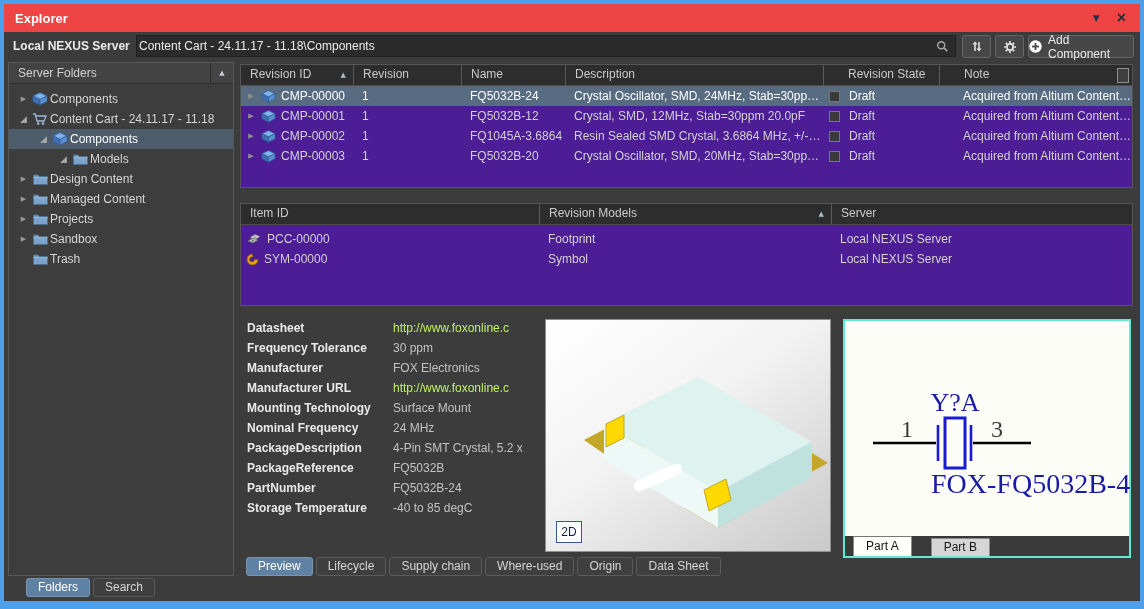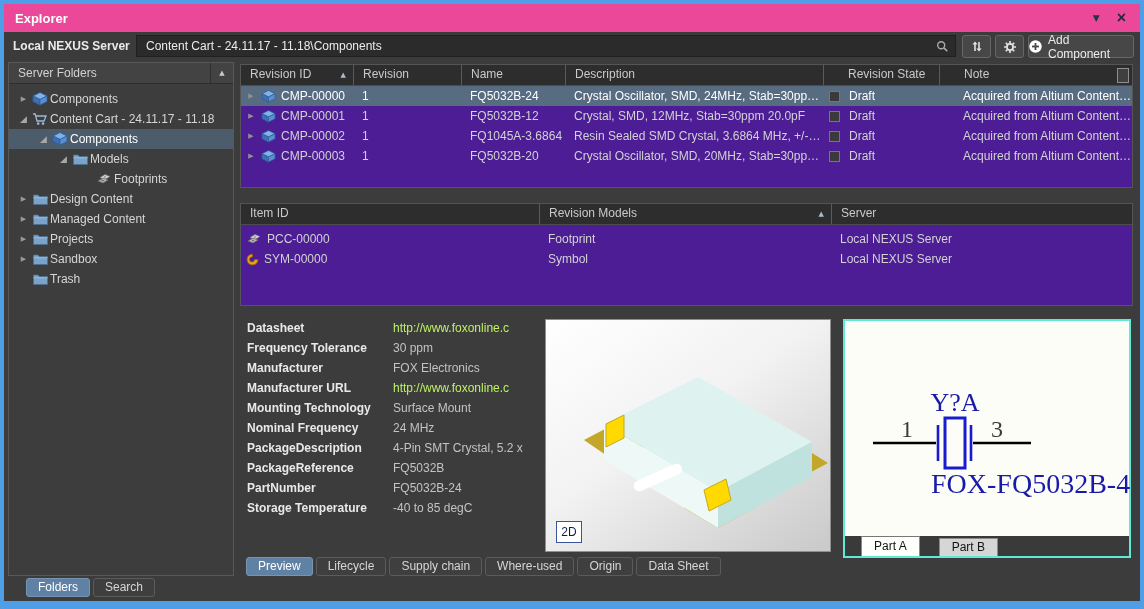--- a/index.html
+++ b/index.html
@@ -1,29 +1,29 @@
 <!DOCTYPE html>
 <html><head>
 <meta charset="utf-8">
 <style>
   html,body{margin:0;padding:0;background:#222;font-family:"Liberation Sans",sans-serif;}
   .win{position:relative;width:1144px;height:609px;background:#4f9fe8;overflow:hidden;}
 
   
-  .titlebar{position:absolute;left:4px;top:4px;width:1136px;height:28px;background:#ec4899;display:flex;align-items:center;}
+  .titlebar{position:absolute;left:4px;top:4px;width:1136px;height:28px;background:#ef4444;display:flex;align-items:center;}
   .title{color:#fff;font-weight:bold;font-size:13px;padding-left:11px;}
   .tb-right{margin-left:auto;display:flex;align-items:center;gap:17px;padding-right:14px;}
   .tb-caret{font-size:9px;color:#22344a;font-family:"DejaVu Sans",sans-serif;cursor:default;}
   .tb-close{font-size:16px;font-weight:bold;color:#1e2c3c;line-height:14px;cursor:default;}
 
   
   .toolbar{position:absolute;left:4px;top:32px;width:1136px;height:28px;background:#3b3b3b;}
   .server-sel{position:absolute;left:9px;top:0;height:28px;display:flex;align-items:center;gap:7px;color:#eaeaea;font-size:12px;font-weight:bold;}
   .sel-caret{font-size:8px;color:#bdbdbd;font-family:"DejaVu Sans",sans-serif;font-weight:normal;}
-  .crumb{position:absolute;left:132px;top:3px;width:820px;height:22px;box-sizing:border-box;background:#2b2b2b;border:1px solid #202020;display:flex;align-items:center;color:#ececec;font-size:12px;padding:0 6px 0 9px;}
+  .crumb{position:absolute;left:132px;top:3px;width:820px;height:22px;box-sizing:border-box;background:#2b2b2b;border:1px solid #202020;display:flex;align-items:center;color:#ececec;font-size:12px;padding:0 6px 0 2px;}
   .crumb-text{flex:1;white-space:nowrap;overflow:hidden;}
   .tbtn{position:absolute;top:3px;height:23px;box-sizing:border-box;background:#474747;border:1px solid #666;border-radius:3px;display:flex;align-items:center;justify-content:center;color:#ececec;font-size:12px;}
   .tbtn-sync{left:958px;width:29px;}
   .tbtn-gear{left:991px;width:29px;}
   .tbtn-add{left:1024px;width:106px;gap:6px;}
 
   
   .main{position:absolute;left:4px;top:60px;width:1136px;height:541px;background:#3c3c3c;}
 
   
@@ -199,33 +199,20 @@
           <span class="arrow exp">◢</span>
           <span class="ticon">
               <svg width="15" height="12" viewBox="0 0 15 12">
                 <path d="M0.5 2 H5 L6.5 3.5 H14.5 V11.5 H0.5 Z" fill="#7ba3c9" stroke="#49708f" stroke-width="0.8"></path>
                 <path d="M0.5 4.8 H14.5" stroke="#9dc0de" stroke-width="0.9"></path>
               </svg>
             </span>
           <span>Models</span>
         </div>
 
-        <div class="titem" style="padding-left:72px">
-          <span class="arrow"></span>
-          <span class="ticon">
-              <svg width="16" height="12" viewBox="0 0 16 12">
-                <polygon points="4,4.5 9,1.5 14,3.5 9,6.5" fill="#d6d6d6" stroke="#777" stroke-width="0.7"></polygon>
-                <polygon points="2,8 7,5 12,7 7,10" fill="#b3b3b3" stroke="#6a6a6a" stroke-width="0.7"></polygon>
-                <circle cx="7" cy="7.5" r="0.7" fill="#4c4c4c"></circle>
-                <circle cx="9" cy="3.9" r="0.7" fill="#4c4c4c"></circle>
-                <circle cx="5.5" cy="7" r="0.6" fill="#4c4c4c"></circle>
-              </svg>
-            </span>
-          <span>Footprints</span>
-        </div>
 
 
         <div class="titem" style="padding-left:8px">
           <span class="arrow">▶</span>
           <span class="ticon">
               <svg width="15" height="12" viewBox="0 0 15 12">
                 <path d="M0.5 2 H5 L6.5 3.5 H14.5 V11.5 H0.5 Z" fill="#7ba3c9" stroke="#49708f" stroke-width="0.8"></path>
                 <path d="M0.5 4.8 H14.5" stroke="#9dc0de" stroke-width="0.9"></path>
               </svg>
             </span>
@@ -492,21 +479,21 @@
           <g>
             <line x1="28" y1="122" x2="91" y2="122" stroke="#000" stroke-width="2.4"></line>
             <line x1="128" y1="122" x2="186" y2="122" stroke="#000" stroke-width="2.4"></line>
             <line x1="93" y1="104" x2="93" y2="140" stroke="#1a1ad0" stroke-width="2.6"></line>
             <line x1="126" y1="104" x2="126" y2="140" stroke="#1a1ad0" stroke-width="2.6"></line>
             <rect x="100" y="97" width="20" height="50" fill="none" stroke="#1a1ad0" stroke-width="3"></rect>
           </g>
         </svg>
       </div>
       <div class="part-tabs">
-        <div class="ptab active" style="margin-left:16px">Part A</div>
+        <div class="ptab active" style="margin-left:8px">Part A</div>
         <div class="ptab" style="margin-left:19px">Part B</div>
       </div>
     </div>
 
     <div class="tabrow btabs">
       <div class="tab active">Preview</div>
       <div class="tab">Lifecycle</div>
       <div class="tab">Supply chain</div>
       <div class="tab">Where-used</div>
       <div class="tab">Origin</div>

